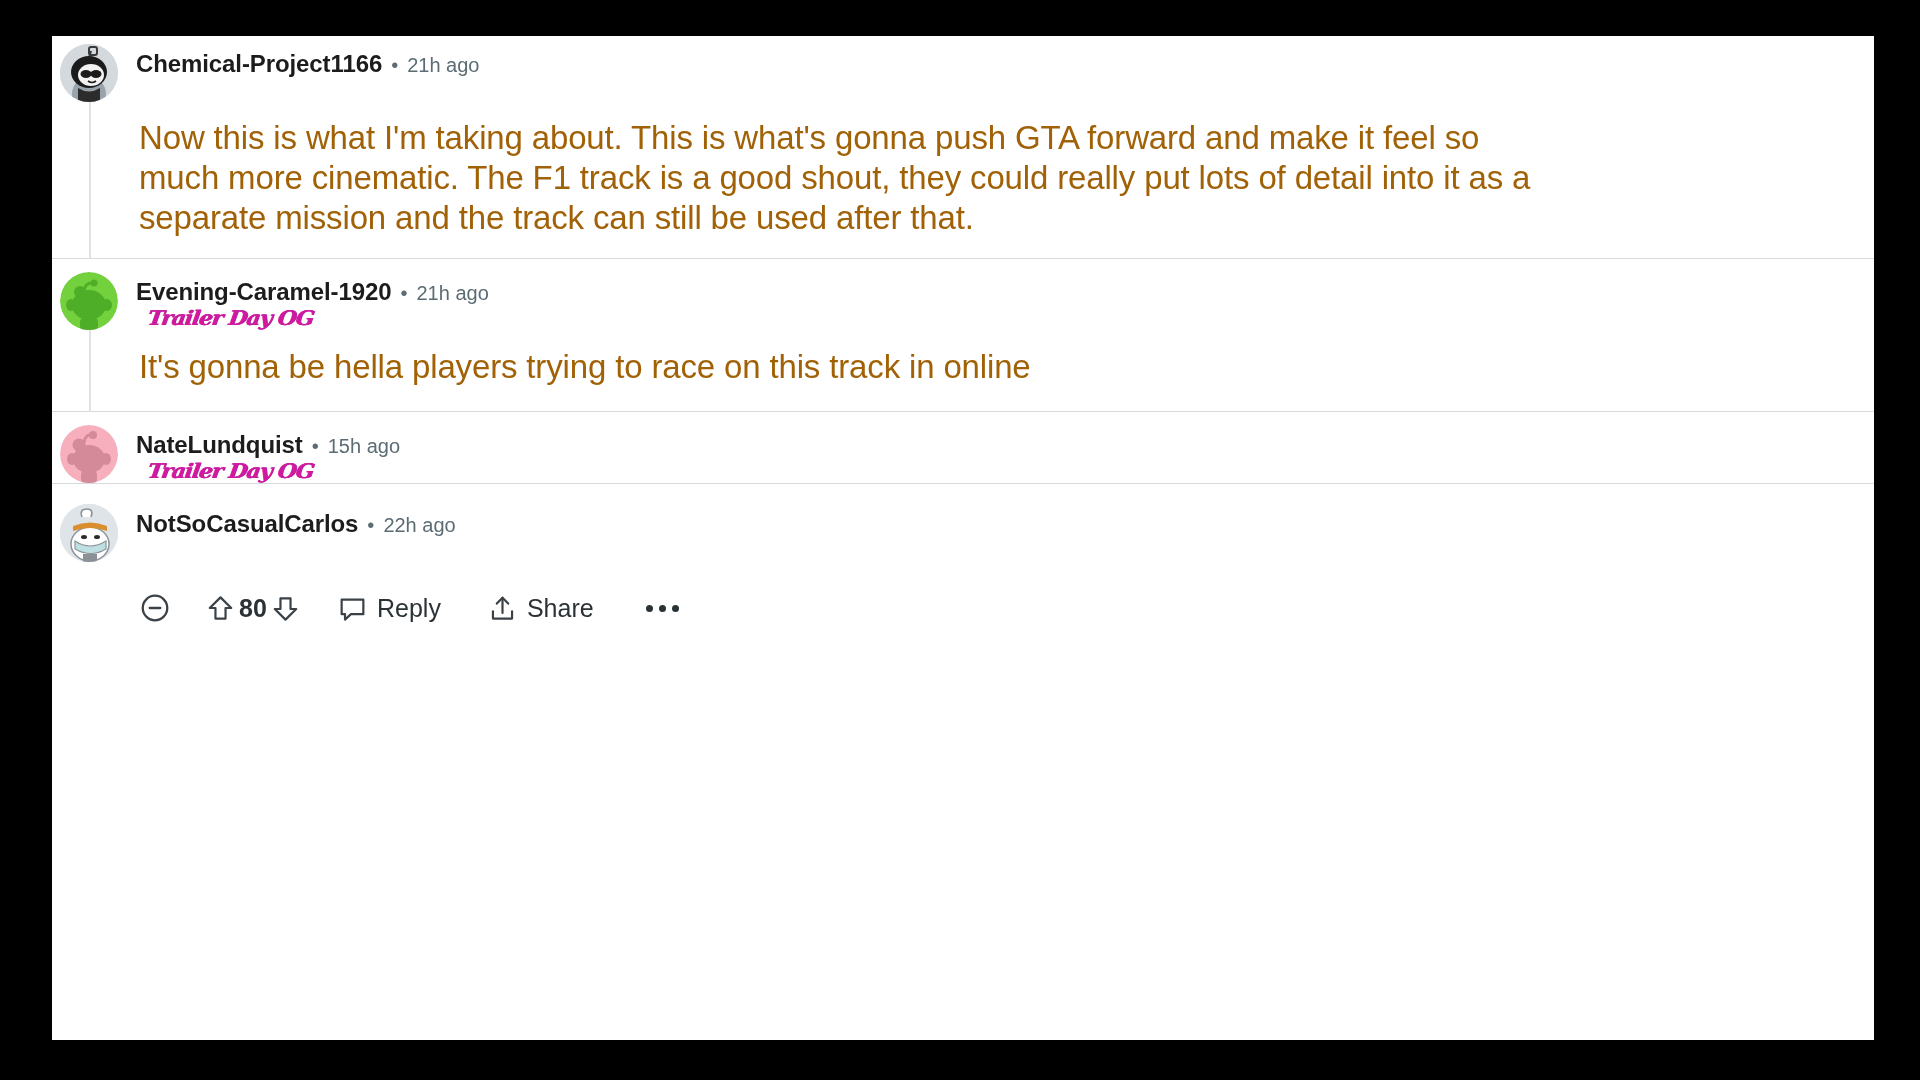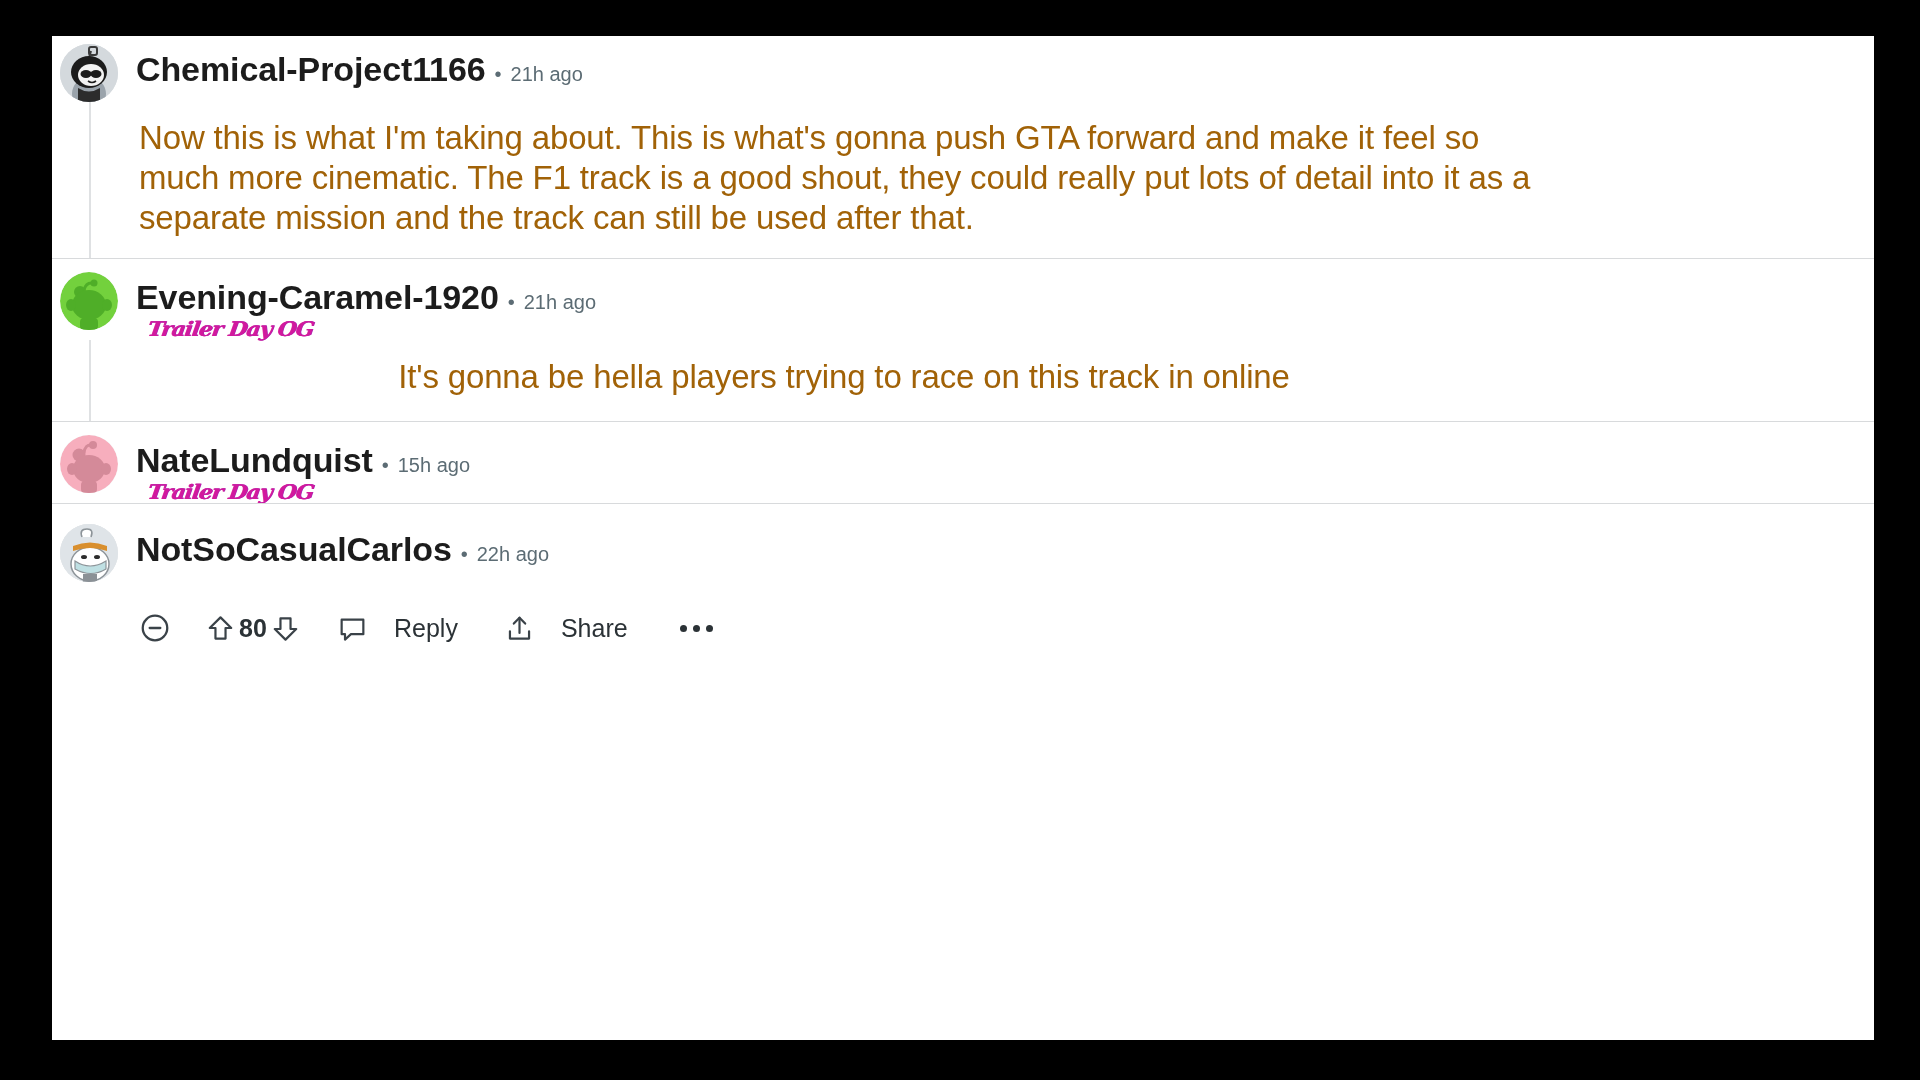--- a/index.html
+++ b/index.html
@@ -61,21 +61,21 @@
     padding-left: 18px;
     padding-top: 6px;
   }
   .meta-line {
     display: flex;
     align-items: baseline;
     gap: 9px;
     white-space: nowrap;
   }
   .username {
-    font-size: 34px;
+    font-size: 24px;
     font-weight: bold;
     color: #1c1c1c;
     letter-spacing: -0.1px;
   }
   .dot {
     color: #5c6c74;
     font-size: 20px;
     line-height: 1;
   }
   .timestamp {
@@ -122,21 +122,21 @@
   .actions {
     display: flex;
     align-items: center;
     gap: 0;
     padding-top: 14px;
     padding-bottom: 10px;
   }
   .act {
     display: flex;
     align-items: center;
-    gap: 26px;
+    gap: 9px;
     color: #3a4248;
   }
   .act-label {
     font-size: 25px;
     color: #2b3236;
   }
   .votecount {
     font-size: 25px;
     font-weight: bold;
     color: #2b3236;
@@ -210,21 +210,21 @@
         </div>
         <div class="meta">
           <div class="meta-line">
             <span class="username">Evening-Caramel-1920</span>
             <span class="dot">•</span>
             <span class="timestamp">21h ago</span>
           </div>
           <div class="flair">Trailer Day OG</div>
         </div>
       </div>
-      <div class="c-body" style="padding-top:17px;padding-bottom:24px;text-align:center;">
+      <div class="c-body" style="padding-top:17px;padding-bottom:24px;">
         <div class="c-text">It's gonna be hella players trying to race on this track in online</div>
       </div>
     </div>
 
     <div class="comment" style="padding-top:13px;">
       <div class="c-header">
         <div class="avatar">
           <svg viewBox="0 0 58 58" aria-hidden="true">
             <rect width="58" height="58" fill="#ffffff"></rect>
             <circle cx="29" cy="29" r="29" fill="#f7aebd"></circle>

